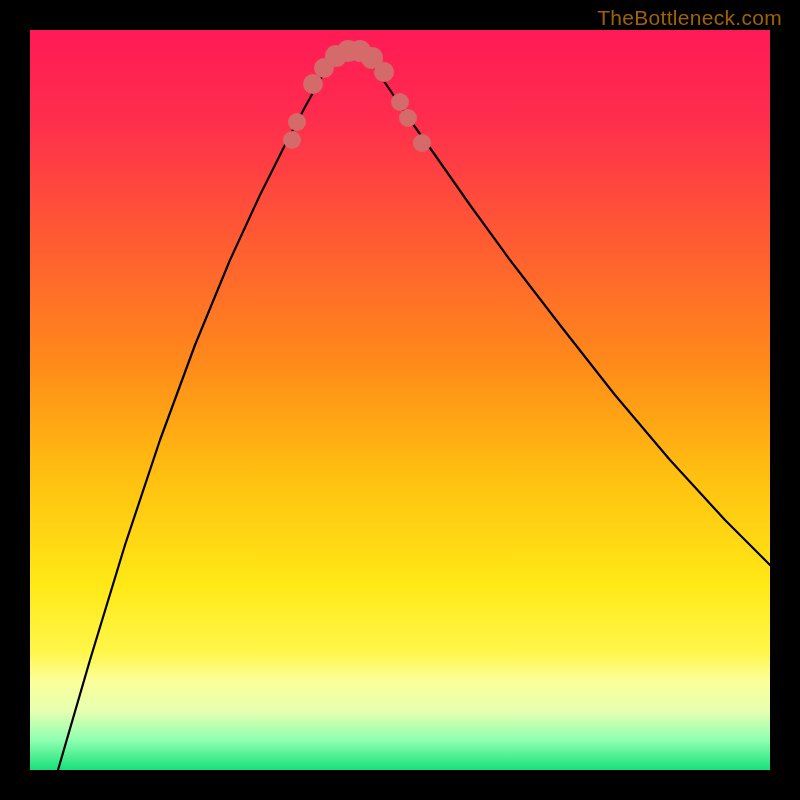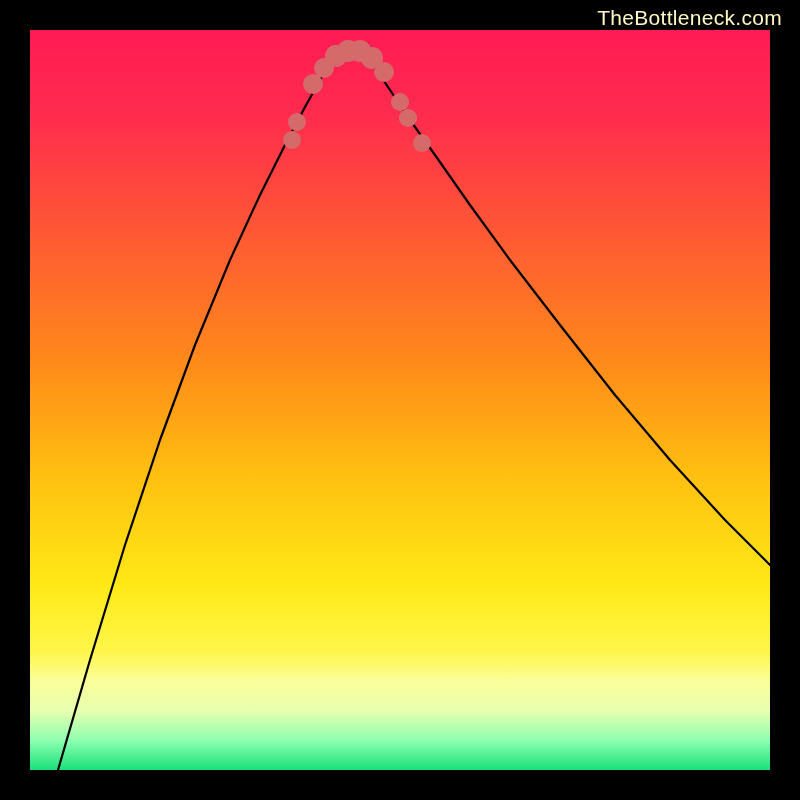--- a/index.html
+++ b/index.html
@@ -14,21 +14,21 @@
   .outer {
     width: 800px;
     height: 800px;
     background: #000;
     position: relative;
   }
   .watermark {
     position: absolute;
     top: 6px;
     right: 18px;
-    color: #fef9c3;
+    color: #a16207;
     font-size: 21px;
     font-weight: 500;
     letter-spacing: 0.3px;
     z-index: 10;
   }
   .plot {
     position: absolute;
     left: 30px;
     top: 30px;
     width: 740px;

